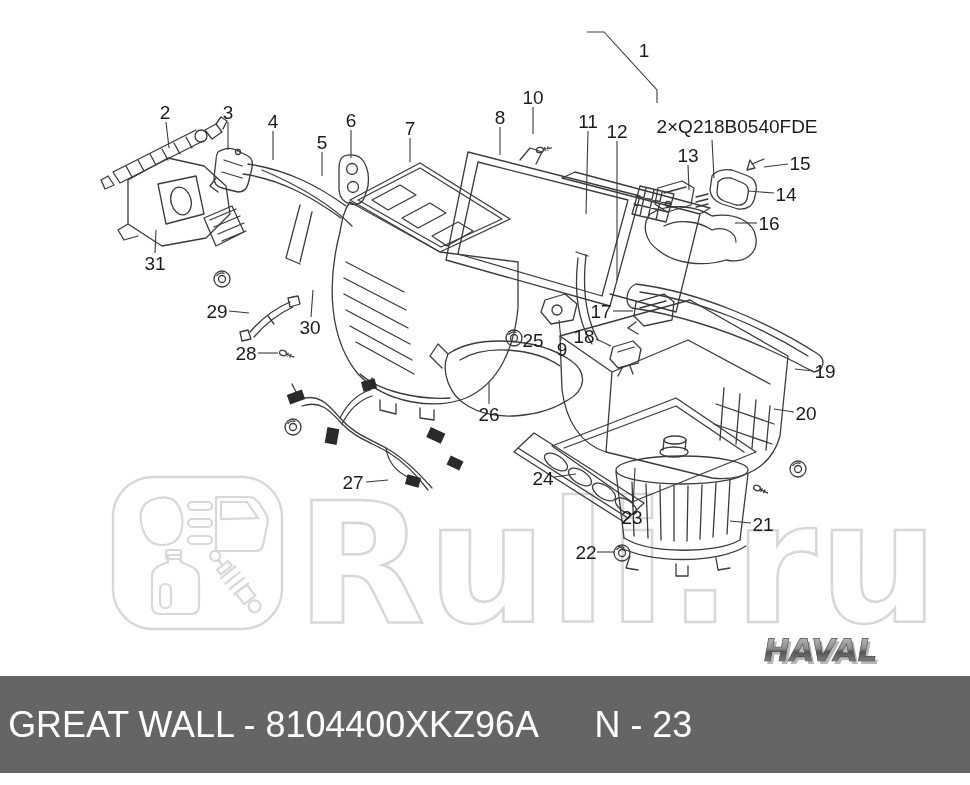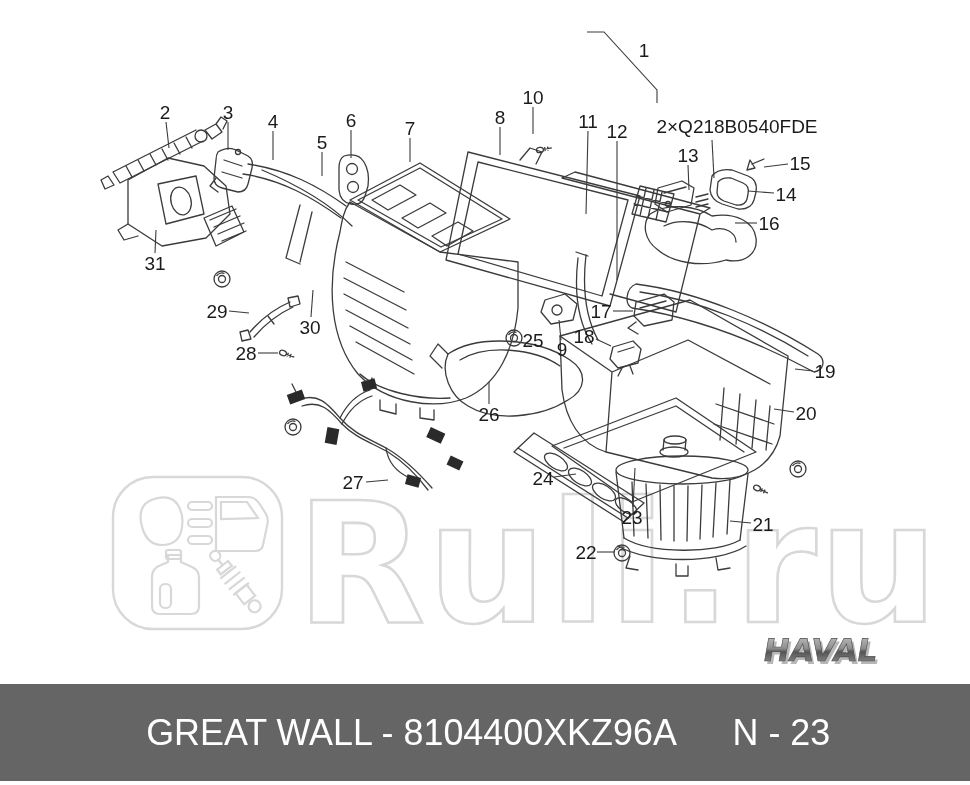--- a/index.html
+++ b/index.html
@@ -5,22 +5,22 @@
   html,body{margin:0;padding:0;background:#ffffff;}
   #stage{
     position:relative;width:970px;height:785px;background:#ffffff;overflow:hidden;
     font-family:"Liberation Sans",sans-serif;
   }
   #drawing{position:absolute;left:0;top:0;}
   .callout-text{font-family:"Liberation Sans",sans-serif;font-size:19px;fill:#1b1b1b;}
   .partcode-text{font-family:"Liberation Sans",sans-serif;font-size:19px;fill:#1b1b1b;}
   .wm-text{font-family:"DejaVu Sans",sans-serif;font-weight:bold;}
   #footer-bar{
-    position:absolute;left:0;bottom:4px;width:970px;height:97px;
-    display:flex;align-items:center;justify-content:center;gap:46px;
+    position:absolute;left:0;bottom:12px;width:970px;height:97px;
+    display:flex;align-items:center;gap:46px;
   }
   .footer-text{
     color:#ffffff;font-size:37px;font-family:"Liberation Sans",sans-serif;
     letter-spacing:0px;white-space:nowrap;transform:scaleX(.97);
   }
 </style>
 </head>
 <body>
 
 <div id="stage">

